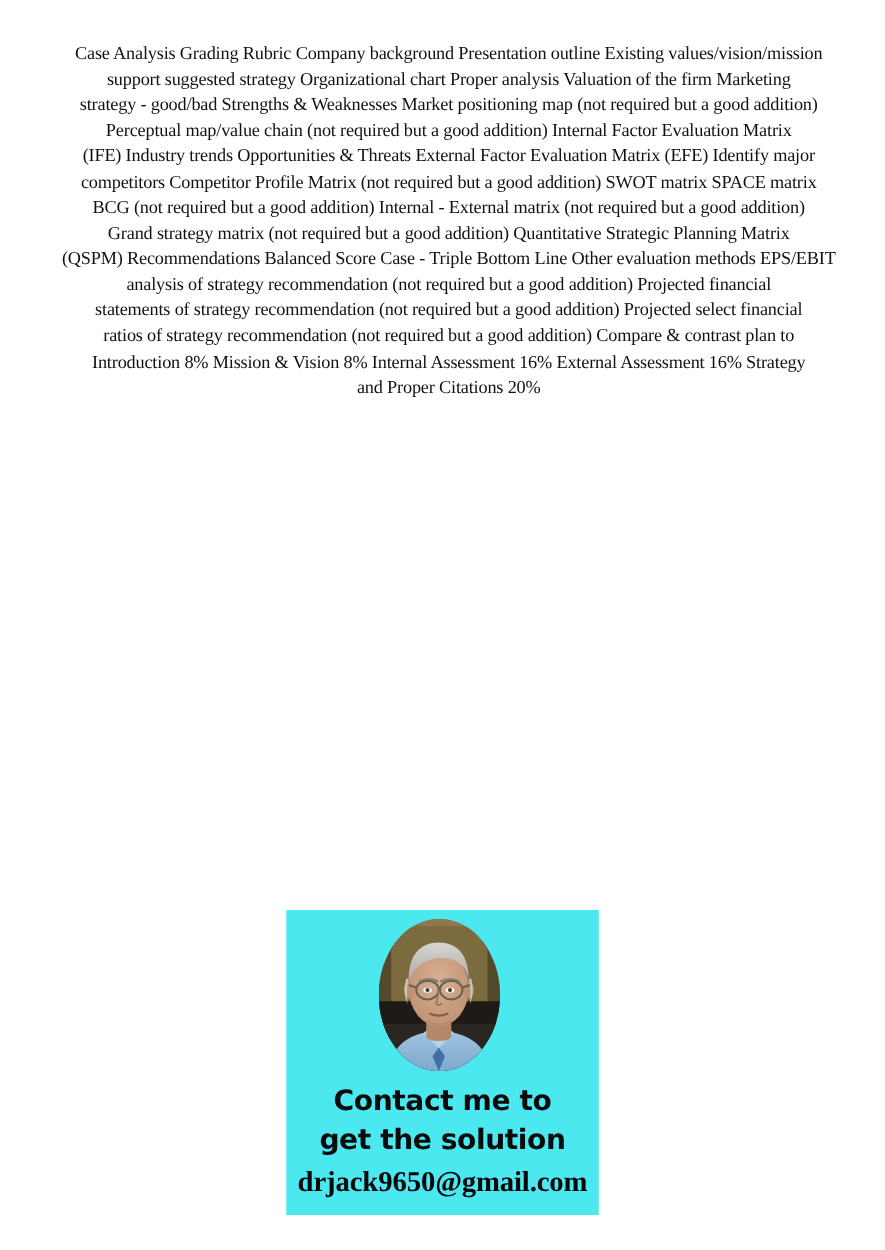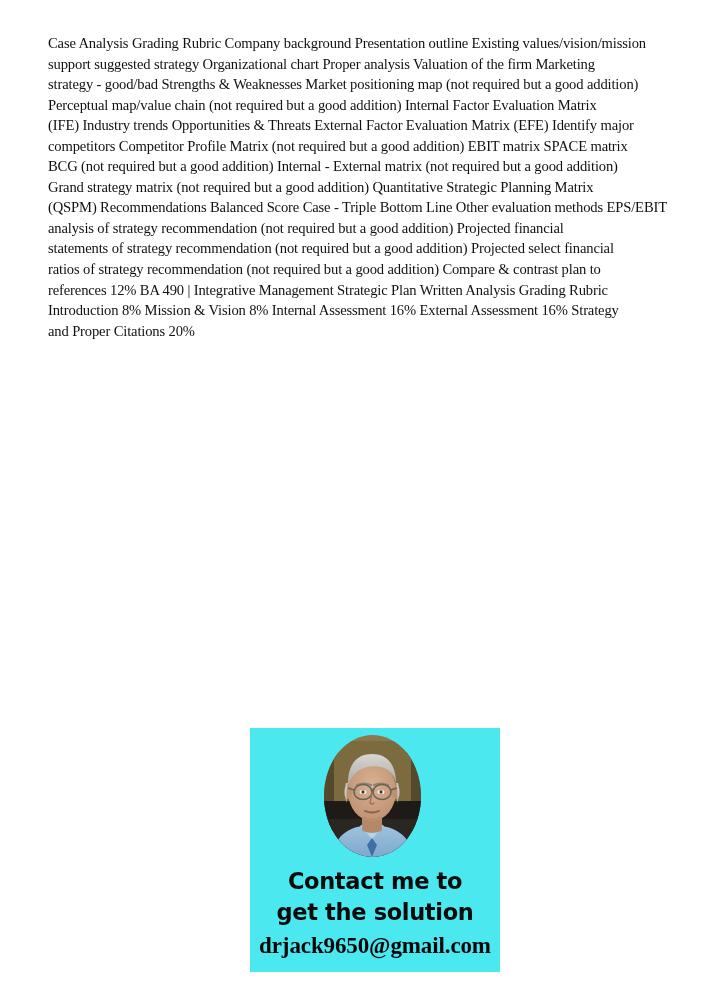--- a/index.html
+++ b/index.html
@@ -25,32 +25,32 @@
     top: 33px;
     width: 622px;
   }
   .doc-line {
     font-family: "Liberation Serif", "DejaVu Serif", serif;
     font-size: 14.6px;
     line-height: 20.55px;
     color: #111111;
     white-space: pre;
     letter-spacing: -0.01em;
+    text-align: center;
   }
 
   
   #contact-card {
     position: absolute;
     left: 229px;
     top: 728px;
     width: 250px;
     height: 244px;
     background: #4ce8f0;
     overflow: hidden;
-    margin-left: 21px;
   }
 
   
   #portrait-wrap {
     position: absolute;
     left: 74px;
     top: 7px;
     width: 97px;
     height: 122px;
     border-radius: 50% / 50%;
@@ -90,28 +90,27 @@
 </style>
 </head>
 <body>
 
 <div id="doc-body">
   <div class="doc-line">Case Analysis Grading Rubric Company background Presentation outline Existing values/vision/mission</div>
   <div class="doc-line">support suggested strategy Organizational chart Proper analysis Valuation of the firm Marketing</div>
   <div class="doc-line">strategy - good/bad Strengths &amp; Weaknesses Market positioning map (not required but a good addition)</div>
   <div class="doc-line">Perceptual map/value chain (not required but a good addition) Internal Factor Evaluation Matrix</div>
   <div class="doc-line">(IFE) Industry trends Opportunities &amp; Threats External Factor Evaluation Matrix (EFE) Identify major</div>
-  <div class="doc-line">competitors Competitor Profile Matrix (not required but a good addition) EBIT matrix SPACE matrix</div>
+  <div class="doc-line">competitors Competitor Profile Matrix (not required but a good addition) SWOT matrix SPACE matrix</div>
   <div class="doc-line">BCG (not required but a good addition) Internal - External matrix (not required but a good addition)</div>
   <div class="doc-line">Grand strategy matrix (not required but a good addition) Quantitative Strategic Planning Matrix</div>
   <div class="doc-line">(QSPM) Recommendations Balanced Score Case - Triple Bottom Line Other evaluation methods EPS/EBIT</div>
   <div class="doc-line">analysis of strategy recommendation (not required but a good addition) Projected financial</div>
   <div class="doc-line">statements of strategy recommendation (not required but a good addition) Projected select financial</div>
   <div class="doc-line">ratios of strategy recommendation (not required but a good addition) Compare &amp; contrast plan to</div>
-  <div class="doc-line">references 12% BA 490 | Integrative Management Strategic Plan Written Analysis Grading Rubric</div>
   <div class="doc-line">Introduction 8% Mission &amp; Vision 8% Internal Assessment 16% External Assessment 16% Strategy</div>
   <div class="doc-line">and Proper Citations 20%</div>
 </div>
 
 <div id="contact-card">
 
   <div id="portrait-wrap">
     <svg id="portrait-svg" viewBox="0 0 97 122" preserveAspectRatio="xMidYMid slice">
       <defs>
         <linearGradient id="gWall" x1="0" y1="0" x2="0" y2="1">

